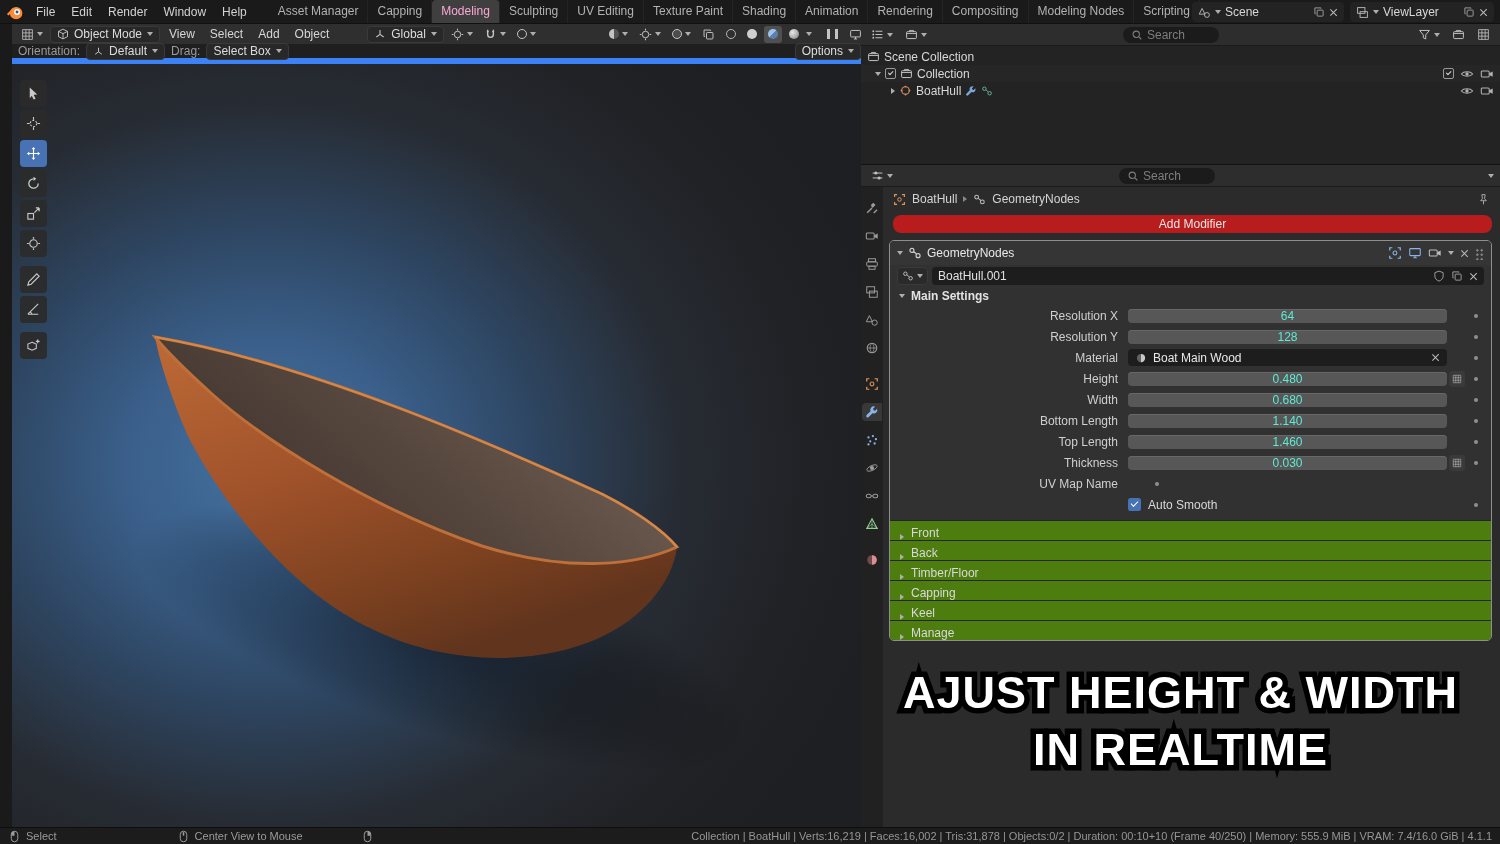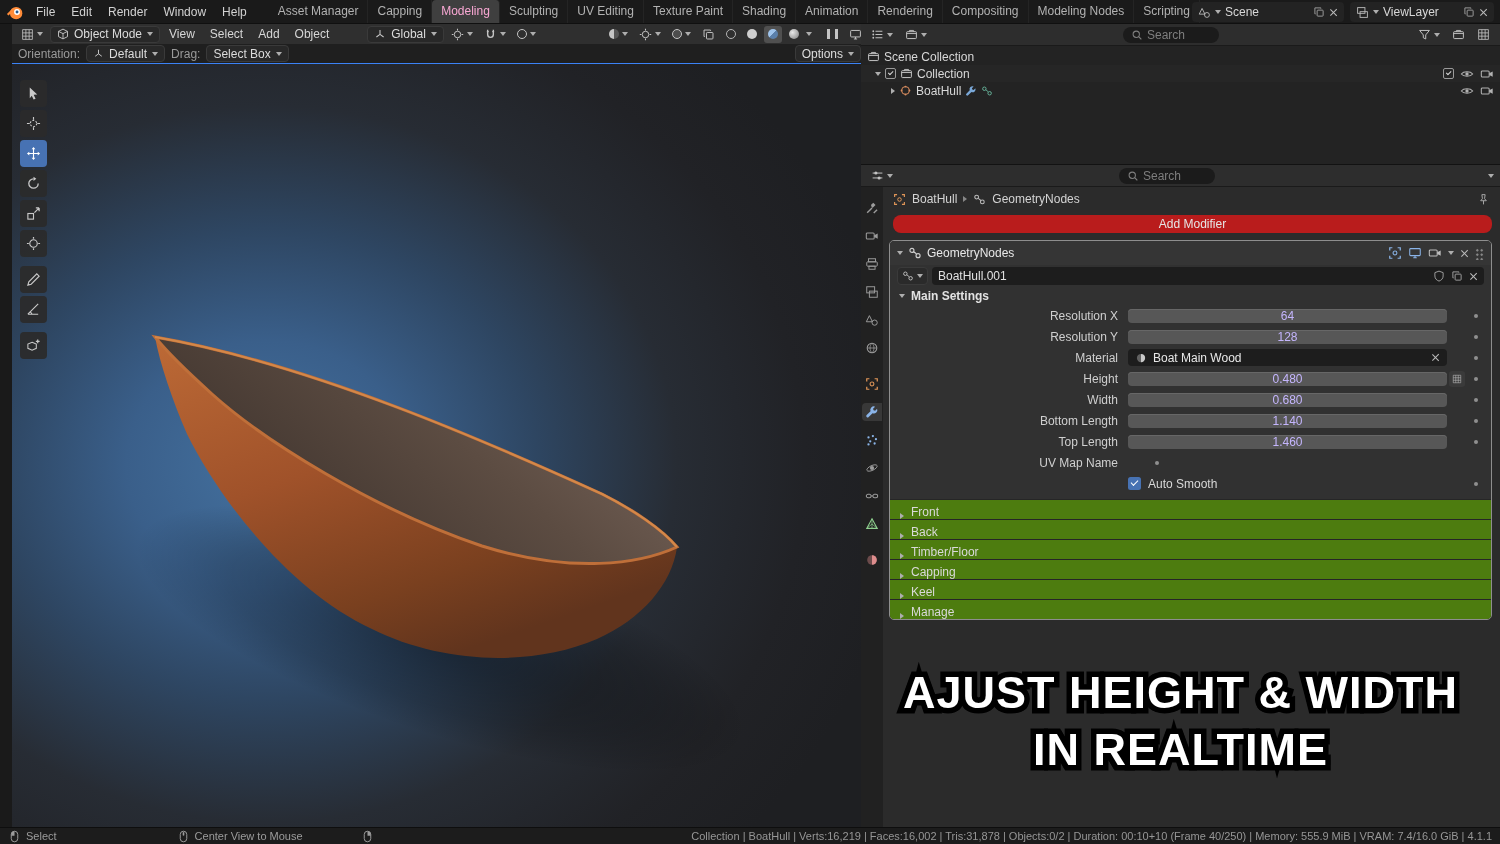--- a/index.html
+++ b/index.html
@@ -13,21 +13,21 @@
   .xg::before{transform:rotate(45deg)}.xg::after{transform:rotate(-45deg)}
   
   #topbar{position:absolute;left:0;top:0;width:1500px;height:24px;background:#1a1a1a;border-bottom:1px solid #101010;display:flex;align-items:center}
   .menu-item{padding:0 8px;color:#d2d2d2;line-height:24px}
   .ws-tab{padding:0 9px;color:#b2b2b2;line-height:23px;border-right:1px solid #242424}
   .ws-tab.active{background:#3f3f3f;color:#f9a8d4;border-radius:4px 4px 0 0}
   .top-widget{position:absolute;top:2px;height:20px;display:flex;align-items:center;gap:4px;padding:0 6px;background:#232323;border-radius:4px}
   
   #viewport{position:absolute;left:12px;top:24px;width:860px;height:803px;background:#2f2f2f;border-right:1px solid #111}
   #vp-header{position:absolute;left:0;top:0;right:0;height:20px;background:#2f2f2f;display:flex;align-items:center;gap:3px;padding:0 5px}
-  #vp-toolrow{position:absolute;left:0;top:20px;right:0;height:20px;background:#1f1f1f;display:flex;align-items:center;gap:6px;padding:0 6px;border-bottom:1px solid #3b82f6}
+  #vp-toolrow{position:absolute;left:0;top:20px;right:0;height:20px;background:#1f1f1f;display:flex;align-items:center;gap:6px;padding:0 6px;border-bottom:6px solid #3b82f6}
   .dd{display:flex;align-items:center;gap:5px;background:#282828;border:1px solid #3a3a3a;border-radius:4px;height:17px;padding:0 6px;color:#dcdcdc}
   .hbtn{display:flex;align-items:center;gap:3px;height:17px;padding:0 4px;border-radius:3px;color:#c4c4c4}
   .hbtn.on{background:#505050}
   .vp-menu{padding:0 6px;color:#d6d6d6}
   .dim-label{color:#9a9a9a}
   #vp-canvas{position:absolute;left:0;top:40px;width:860px;height:763px;overflow:hidden;
     background:radial-gradient(640px 560px at 255px 400px,#44719f 0%,#3a5f8a 22%,#2e4662 42%,#272c34 64%,#212226 84%,#1e1f22 100%)}
   #toolbar{position:absolute;left:8px;top:16px;display:flex;flex-direction:column;gap:3px}
   .tool-btn{width:27px;height:27px;background:#2b2b2bee;border-radius:4px;display:flex;align-items:center;justify-content:center;color:#c9c9c9}
   .tool-btn.active{background:#4772b3;color:#fff}
@@ -52,21 +52,21 @@
   .mod-header .name{color:#e8e8e8}
   .hdr-icons{margin-left:auto;display:flex;align-items:center;gap:6px}
   .grip{width:9px;height:13px;background:radial-gradient(#8d8d8d 1px,transparent 1.3px);background-size:4.5px 4.5px;background-position:0 1px}
   .group-row{display:flex;align-items:center;gap:4px;height:22px;padding:0 7px}
   .field-dark{flex:1;display:flex;align-items:center;gap:6px;background:#1d1d1d;border-radius:4px;height:18px;padding:0 6px;color:#e2e2e2}
   .sq-btn{display:flex;align-items:center;gap:3px;background:#2a2a2a;border:1px solid #3a3a3a;border-radius:4px;height:18px;padding:0 4px}
   .sect-h{display:flex;align-items:center;gap:6px;height:18px;padding:0 9px;color:#e2e2e2;font-weight:bold}
   .frow{display:flex;align-items:center;height:21px;padding-right:6px}
   .frow .lbl{width:238px;text-align:right;padding-right:10px;color:#cfcfcf;flex:none}
   .frow .wid{flex:1;display:flex;align-items:center}
-  .slider{flex:1;height:14px;background:#575757;border-radius:4px;display:flex;align-items:center;justify-content:center;color:#c4b5fd;box-shadow:inset 0 1px 0 #676767}
+  .slider{flex:1;height:14px;background:#575757;border-radius:4px;display:flex;align-items:center;justify-content:center;color:#5eead4;box-shadow:inset 0 1px 0 #676767}
   .txtfield{flex:1;height:17px;background:#1d1d1d;border-radius:4px;display:flex;align-items:center;padding:0 7px;color:#e8e8e8}
   .slot{width:19px;display:flex;align-items:center;justify-content:center;flex:none}
   .dot{width:4px;height:4px;border-radius:50%;background:#8f8f8f}
   .mini-btn{width:16px;height:16px;background:#3a3a3a;border-radius:3px;display:flex;align-items:center;justify-content:center;color:#b5b5b5}
   .cb{width:13px;height:13px;background:#4772b3;border-radius:2.5px;position:relative;flex:none}
   .cb::after{content:"";position:absolute;left:3px;top:3.2px;width:6px;height:3px;border-left:1.6px solid #fff;border-bottom:1.6px solid #fff;transform:rotate(-45deg)}
   .sub-row{display:flex;align-items:flex-end;gap:7px;height:20px;padding:0 10px;border-top:1px solid #262626;color:#d9d9d9;background:#4d7c0f}
   
   #shout{position:absolute;left:0;right:0;top:640px;text-align:center;font-weight:bold;font-size:45px;line-height:57px;letter-spacing:1px}
   #shout .back{color:#000;-webkit-text-stroke:11px #000;
@@ -838,20 +838,38 @@
                   <span class="slider">
                     <span>1.460</span>
                   </span>
                 </span>
               <span class="slot"></span>
                 <span class="slot">
                   <span class="dot"></span>
                 </span>
             </div>
             <div class="frow">
+              <span class="lbl">Thickness</span>
+              <span class="wid">
+                  <span class="slider">
+                    <span>0.030</span>
+                  </span>
+                </span>
+              <span class="slot">
+                  <span class="mini-btn">
+                    <svg class="i" width="10" height="10">
+                      <use href="#i-grid"></use>
+                    </svg>
+                  </span>
+                </span>
+              <span class="slot">
+                  <span class="dot"></span>
+                </span>
+            </div>
+            <div class="frow">
               <span class="lbl">UV Map Name</span>
               <span class="slot"></span>
                 <span class="slot">
                   <span class="dot"></span>
                 </span>
             </div>
             <div class="frow">
               <span class="lbl"></span>
               <span class="wid" style="gap:7px">
                 <span class="cb"></span>

